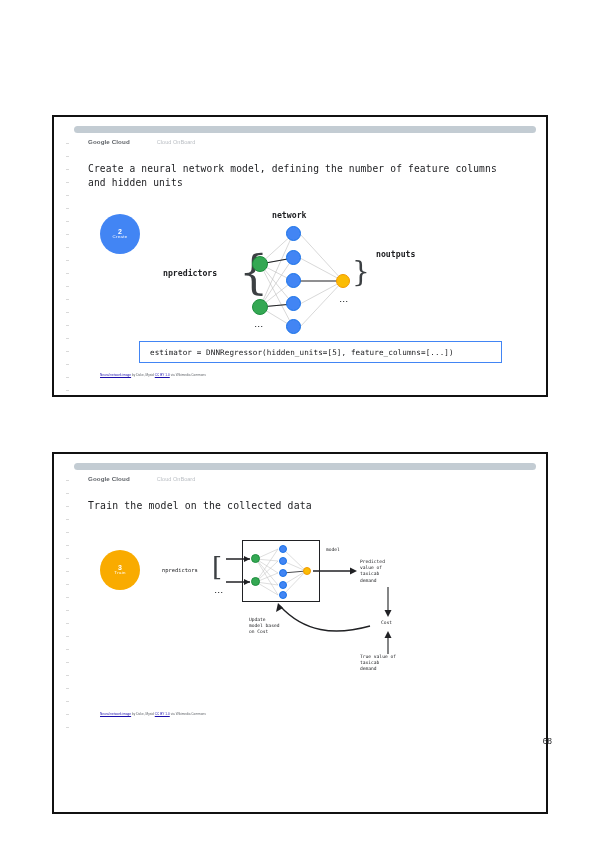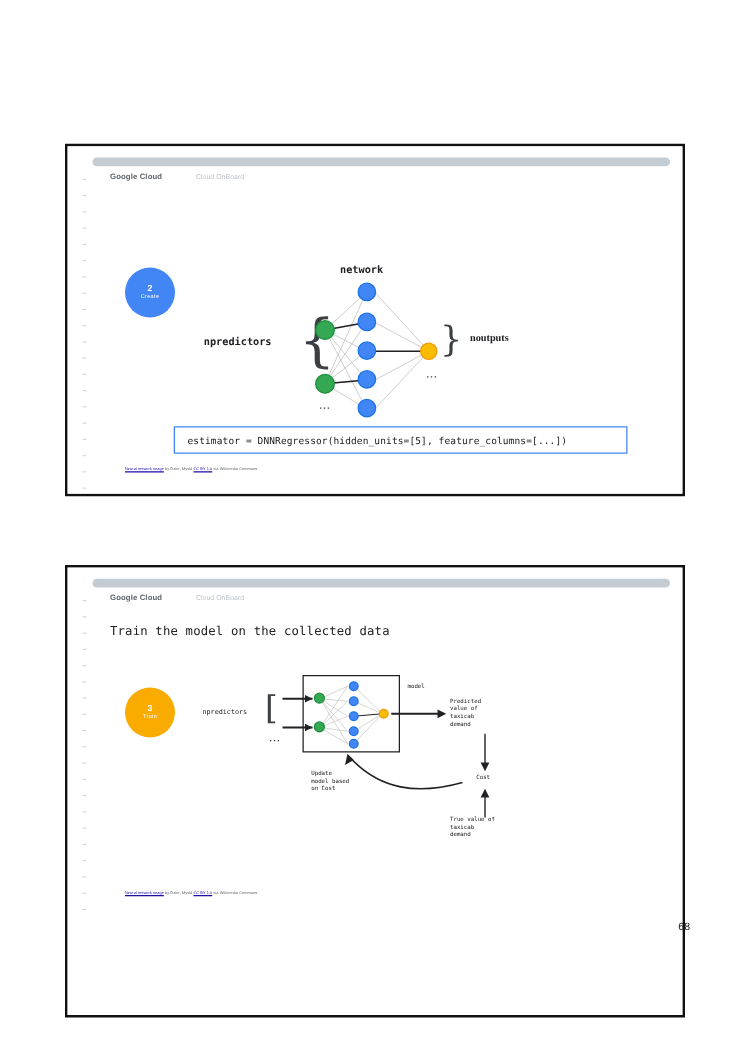--- a/index.html
+++ b/index.html
@@ -250,32 +250,33 @@
         <i style="top: 221px;"></i>
         <i style="top: 234px;"></i>
         <i style="top: 247px;"></i>
       </div>
 
     <div class="slide-header">
       <span class="brand">Google Cloud</span>
       <span class="brand-sub">Cloud OnBoard</span>
     </div>
 
+    <div class="slide-title">Create a neural network model, defining the number of feature columns and hidden units</div>
 
     <div class="step-badge" id="badge-create">
       <span class="step-num">2</span>
       <span class="step-word">Create</span>
     </div>
 
     <div>
       <span class="mono-label lbl-bold" style="left:218px; top:93px;">network</span>
 
       <span class="mono-label lbl-bold" style="left:109px; top:151px;">npredictors</span>
 
-      <span class="mono-label lbl-bold" style="left:322px; top:149px;font-family:Liberation Serif, serif;">noutputs</span>
+      <span class="mono-label lbl-bold" style="left:322px; top:132px;">noutputs</span>
 
       <span class="brace" style="left:185px; top:132px; font-size:46px;">{</span>
       <span class="brace" style="left:298px; top:141px; font-size:28px;">}</span>
 
       <svg class="edges" width="496" height="282">
         <g stroke="#bdbdbd" stroke-width="0.6" fill="none">
           <line x1="206" y1="147" x2="239" y2="117"></line>
           <line x1="206" y1="147" x2="239" y2="141"></line>
           <line x1="206" y1="147" x2="239" y2="164"></line>
           <line x1="206" y1="147" x2="239" y2="187"></line>

